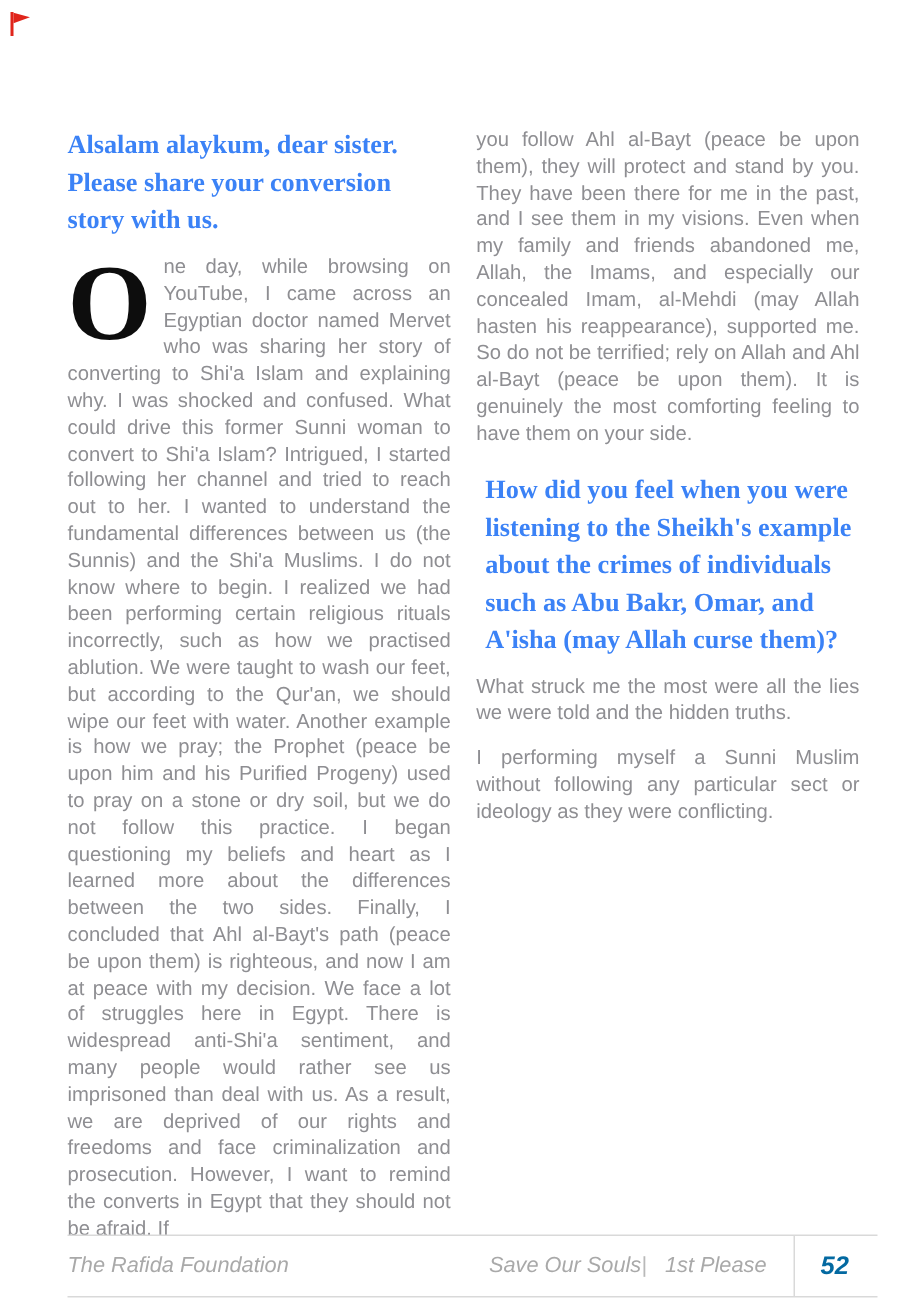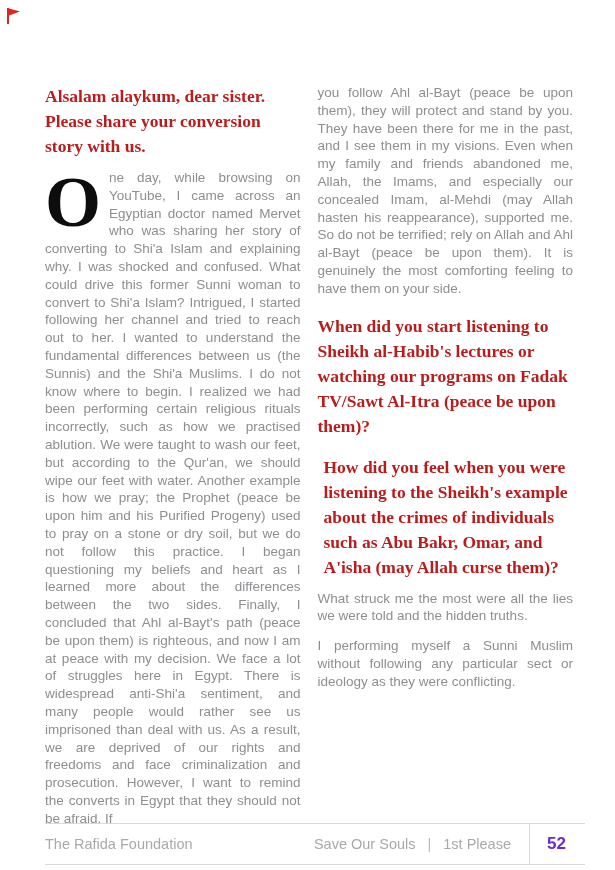--- a/index.html
+++ b/index.html
@@ -33,21 +33,21 @@
     gap: 17px;
   }
   .col {
     flex: 1 1 0;
     min-width: 0;
   }
 
   .question {
     font-family: "Liberation Serif", serif;
     font-weight: 700;
-    color: #b91c1c;
+    color: #3b82f6;
     font-size: 17.5px;
     line-height: 25px;
     margin: 0 0 10px 0;
   }
   .question.spaced {
     margin-top: 16px;
   }
   .question.indented {
     padding-left: 6px;
   }
@@ -74,26 +74,27 @@
     left: 45px;
     right: 30px;
     bottom: 5px;
     height: 40px;
     border-top: 1px solid #d9d9d9;
     border-bottom: 1px solid #d9d9d9;
     display: flex;
     align-items: center;
     color: #a9a9a9;
     font-size: 14.5px;
+    font-style: italic;
   }
   .footer .publisher {
     flex: 0 0 auto;
   }
   .footer .spacer { flex: 1 1 auto; }
-  .footer .pub-name { margin-right: 12px; }
+  .footer .pub-name { margin-right: 0; }
   .footer .pipe { margin-right: 12px; color: #b9b9b9; }
   .footer .edition { margin-right: 18px; }
   .footer .pageno-cell {
     border-left: 1px solid #d9d9d9;
     align-self: stretch;
     display: flex;
     align-items: center;
     padding-left: 17px;
     min-width: 38px;
   }
@@ -114,31 +115,30 @@
 <div class="page">
 
   <div class="col">
     <h2 class="question">Alsalam alaykum, dear sister. Please share your conversion story with us.</h2>
     <p class="answer"><span class="dropcap">O</span><span>ne day, while browsing on YouTube, I came across an Egyptian doctor named Mervet who was sharing her story of converting to Shi'a Islam and explaining why. I was shocked and confused. What could drive this former Sunni woman to convert to Shi'a Islam? Intrigued, I started following her channel and tried to reach out to her. I wanted to understand the fundamental differences between us (the Sunnis) and the Shi'a Muslims. I do not know where to begin. I realized we had been performing certain religious rituals incorrectly, such as how we practised ablution. We were taught to wash our feet, but according to the Qur'an, we should wipe our feet with water. Another example is how we pray; the Prophet (peace be upon him and his Purified Progeny) used to pray on a stone or dry soil, but we do not follow this practice. I began questioning my beliefs and heart as I learned more about the differences between the two sides. Finally, I concluded that Ahl al-Bayt's path (peace be upon them) is righteous, and now I am at peace with my decision. We face a lot of struggles here in Egypt. There is widespread anti-Shi'a sentiment, and many people would rather see us imprisoned than deal with us. As a result, we are deprived of our rights and freedoms and face criminalization and prosecution. However, I want to remind the converts in Egypt that they should not be afraid. If</span></p>
   </div>
 
   <div class="col">
     <p class="answer">you follow Ahl al-Bayt (peace be upon them), they will protect and stand by you. They have been there for me in the past, and I see them in my visions. Even when my family and friends abandoned me, Allah, the Imams, and especially our concealed Imam, al-Mehdi (may Allah hasten his reappearance), supported me. So do not be terrified; rely on Allah and Ahl al-Bayt (peace be upon them). It is genuinely the most comforting feeling to have them on your side.</p>
 
-    <h2 class="question spaced">When did you start listening to Sheikh al-Habib's lectures or watching our programs on Fadak TV/Sawt Al-Itra (peace be upon them)?</h2>
 
     <h2 class="question spaced indented">How did you feel when you were listening to the Sheikh's example about the crimes of individuals such as Abu Bakr, Omar, and A'isha (may Allah curse them)?</h2>
     <p class="answer">What struck me the most were all the lies we were told and the hidden truths.</p>
 
     <p class="answer">I performing myself a Sunni Muslim without following any particular sect or ideology as they were conflicting.</p>
   </div>
 </div>
 
 <div class="footer">
   <span class="publisher">The Rafida Foundation</span>
   <span class="spacer"></span>
   <span class="pub-name">Save Our Souls</span>
   <span class="pipe">|</span>
   <span class="edition">1st Please</span>
   <span class="pageno-cell">
-    <span class="pageno" style="color: #6d28d9;">52</span>
+    <span class="pageno" style="color: #0369a1;">52</span>
   </span>
 </div>
 
 </body></html>

